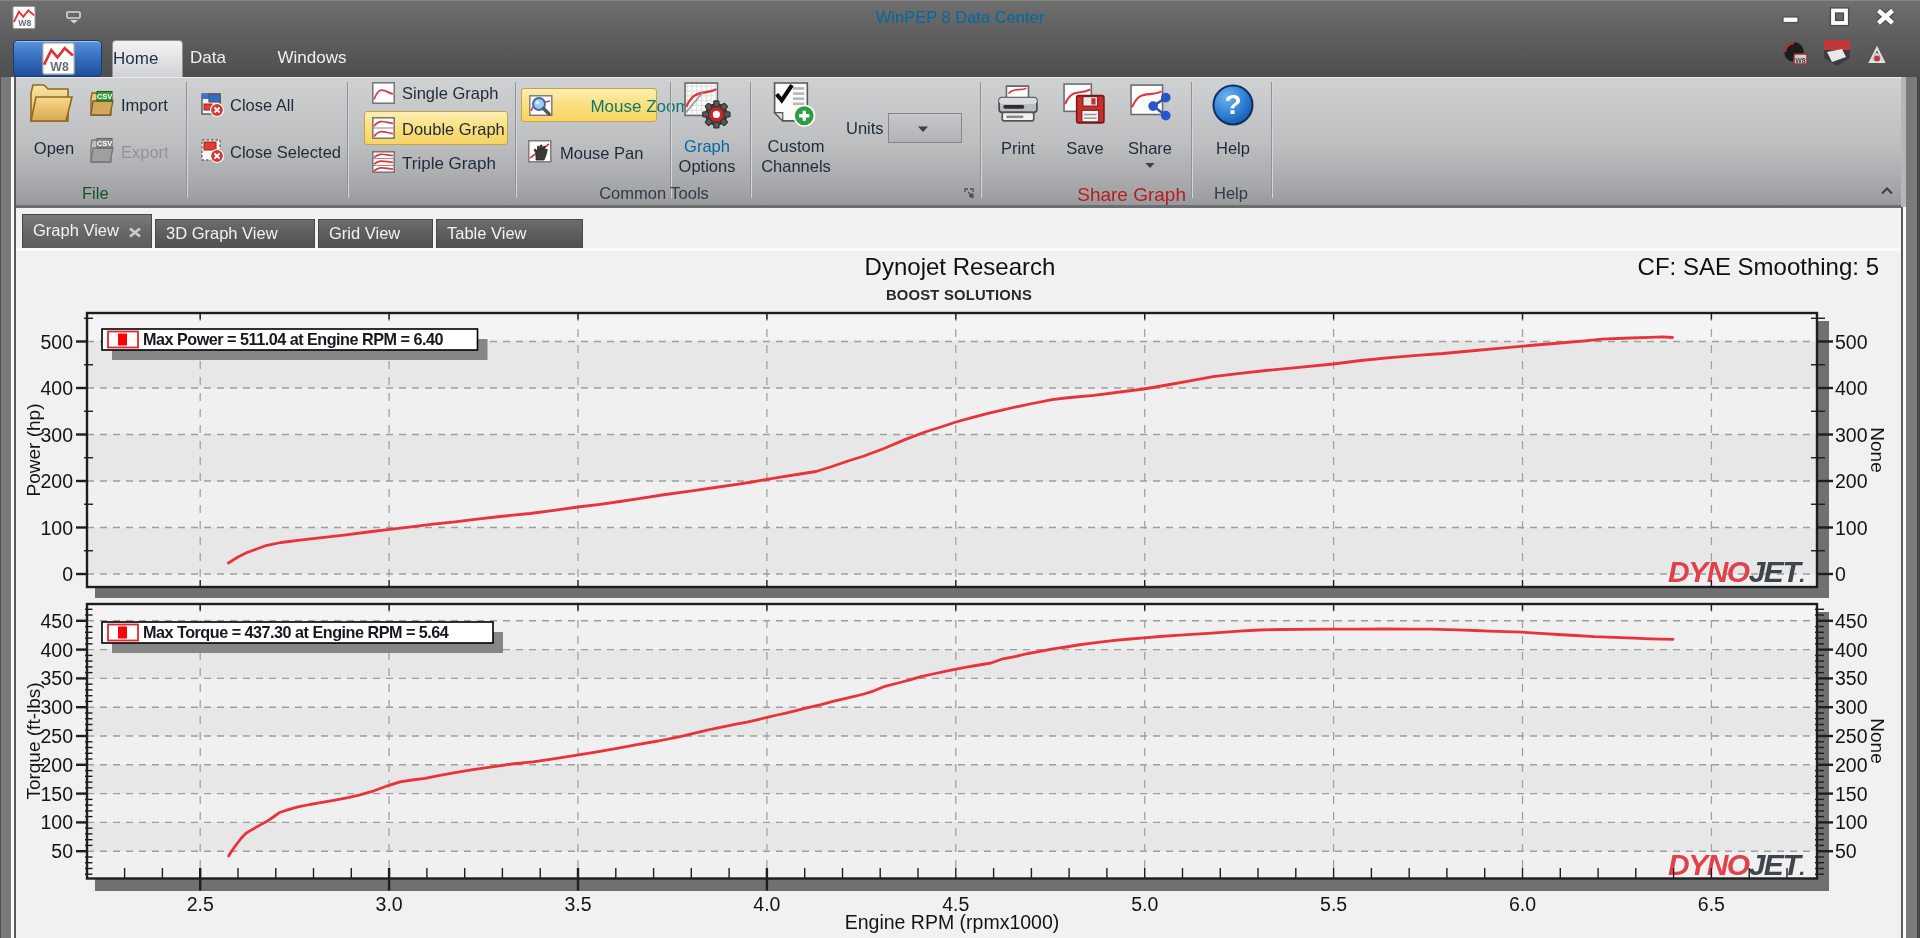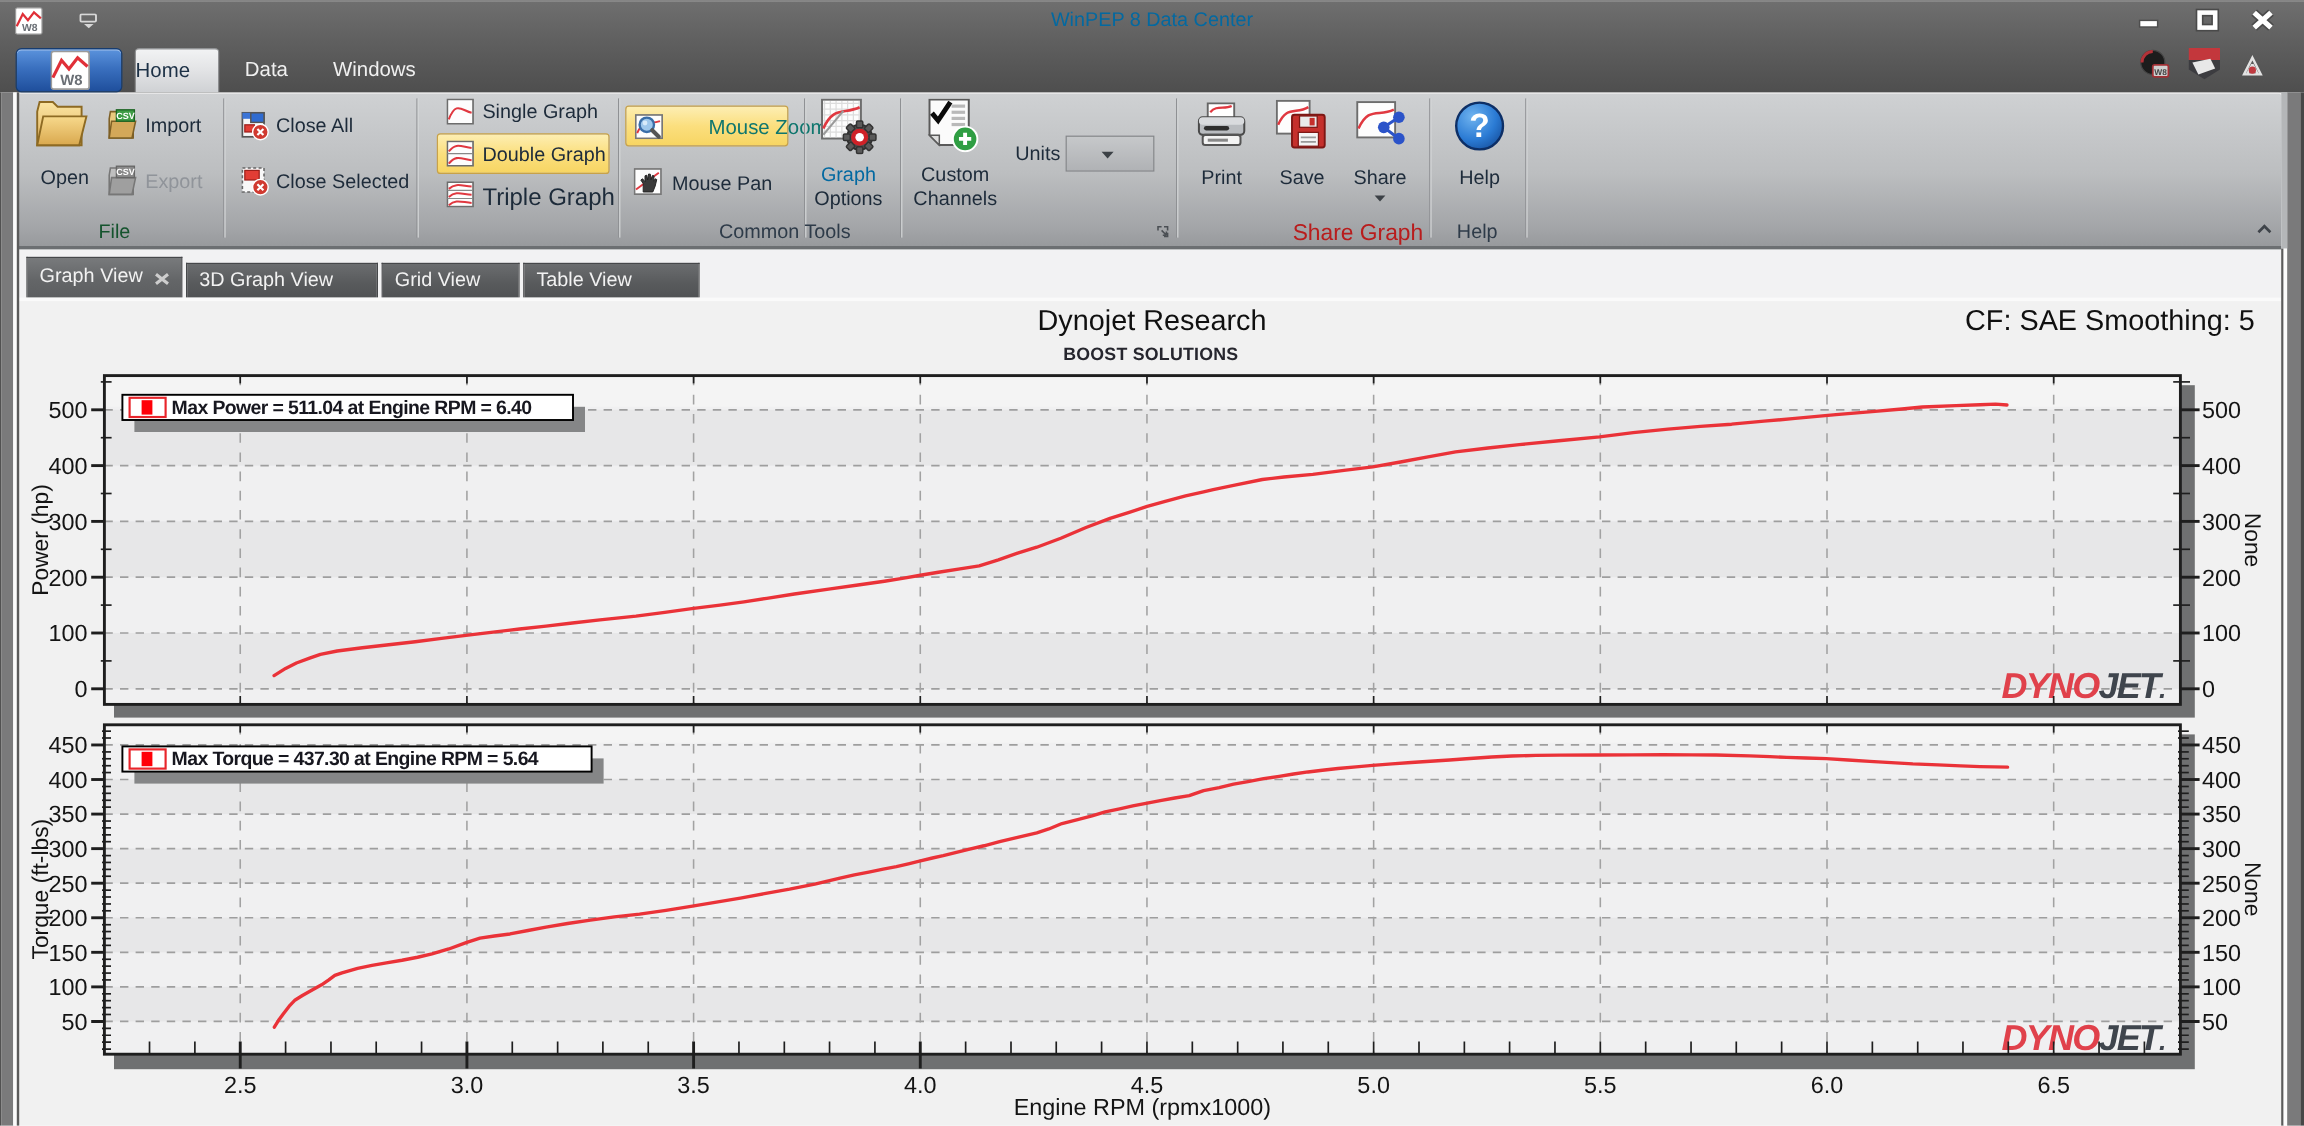--- a/index.html
+++ b/index.html
@@ -34,21 +34,21 @@
       <path d="M90 24 L97 10 L104 24 Z M97 15.5 L101.5 24 M97 15.5 L92.5 24" fill="none" stroke="#e3e3e3" stroke-width="2"></path>
       <circle cx="97" cy="20.5" r="3" fill="#bf3a40"></circle>
     </svg>
 <div class="abs" style="left:13px;top:40px;width:89px;height:37px;border-radius:5px;background:linear-gradient(#5b93dd,#3a70bf 45%,#1f4f9c);border:1px solid #173c6f;box-shadow:inset 0 1px 0 rgba(255,255,255,.45)"></div>
 <svg style="position:absolute;left:42px;top:42px" width="33" height="33" viewBox="0 0 32 32">
       <rect x="0.7" y="0.7" width="30.6" height="30.6" rx="2" fill="#ffffff" stroke="#9a9a9a" stroke-width="1.4"></rect>
       <path d="M2 22 L9 8 L15 15 L22 6 L30 13" fill="none" stroke="#e03038" stroke-width="2.6"></path>
       <text x="17" y="28" font-size="12" font-weight="bold" fill="#6a6f75" text-anchor="middle" font-family="Liberation Sans">W8</text>
     </svg>
 <div class="abs" style="left:112px;top:40px;width:71px;height:37px;border-radius:4px 4px 0 0;background:linear-gradient(#f2f3f4,#e2e3e5 50%,#cfd1d4);border:1px solid #909294;border-bottom:none;color:#1d3146;font-size:17px;line-height:36px">Home</div>
-<div class="abs" style="left:190px;top:40px;width:64px;height:37px;color:#f0f0f0;font-size:17px;text-align:center;line-height:36px">Data</div>
+<div class="abs" style="left:190px;top:40px;width:64px;height:37px;color:#f0f0f0;font-size:17px;line-height:36px">Data</div>
 <div class="abs" style="left:270px;top:40px;width:84px;height:37px;color:#f0f0f0;font-size:17px;text-align:center;line-height:36px">Windows</div>
 <div class="abs" style="left:15px;top:77px;width:1886px;height:128px;background:linear-gradient(#cfd1d3,#bcbec0 52%,#a3a5a8 88%,#989a9d);border-radius:3px 3px 0 0;border-top:1px solid #e8e8e8"></div>
 <div class="abs" style="left:15px;top:205px;width:1886px;height:3px;background:#6c6f72"></div>
 <svg style="position:absolute;left:27px;top:81px" width="48" height="44" viewBox="0 0 46 44">
       <defs>
         <linearGradient id="fg" x1="0" y1="0" x2="0" y2="1">
           <stop offset="0" stop-color="#fbe5a2"></stop>
           <stop offset="1" stop-color="#dfb05e"></stop>
         </linearGradient>
         <linearGradient id="fg2" x1="0" y1="0" x2="0" y2="1">
@@ -109,21 +109,21 @@
     </svg>
 <div class="abs" style="left:402px;top:120px;width:160px;font-size:16.5px;color:#1d2b3a;text-align:left">Double Graph</div>
 <svg style="position:absolute;left:372px;top:151px" width="23" height="22" viewBox="0 0 23 22">
       <rect x="0.8" y="0.8" width="21.4" height="20.4" fill="#fdfdfd" stroke="#6d6d6d" stroke-width="1.4"></rect>
       <path d="M2 6.4 C 8.0 1.1 12.7 3.9 21 4.5" fill="none" stroke="#e03840" stroke-width="1.7"></path>
       <line x1="0.8" y1="7.6" x2="22.2" y2="7.6" stroke="#888" stroke-width="1"></line>
       <path d="M2 13.2 C 8.0 7.9 12.7 10.7 21 11.3" fill="none" stroke="#e03840" stroke-width="1.7"></path>
       <line x1="0.8" y1="14.4" x2="22.2" y2="14.4" stroke="#888" stroke-width="1"></line>
       <path d="M2 20.0 C 8.0 14.7 12.7 17.5 21 18.1" fill="none" stroke="#e03840" stroke-width="1.7"></path>
     </svg>
-<div class="abs" style="left:402px;top:154px;width:160px;font-size:20px;color:#1d2b3a;text-align:left">Triple Graph</div>
+<div class="abs" style="left:402px;top:154px;width:160px;font-size:17px;color:#1d2b3a;text-align:left">Triple Graph</div>
 <div class="abs" style="left:515px;top:82px;width:1px;height:116px;background:#8f9194"></div>
 <div class="abs" style="left:516px;top:82px;width:1px;height:116px;background:#d4d6d8"></div>
 <div class="abs" style="left:521px;top:88px;width:136px;height:34px;border-radius:3px;background:linear-gradient(#fdeeb3,#fbdf7e 50%,#f7d563);border:1px solid #c8a249"></div>
 <svg style="position:absolute;left:529px;top:95px" width="24" height="21" viewBox="0 0 24 21">
       <rect x="0.8" y="0.8" width="22" height="19.5" fill="#fdfdfd" stroke="#777" stroke-width="1.4"></rect>
       <path d="M2 16 C 7 4 12 9 21 6" fill="none" stroke="#e03840" stroke-width="1.6"></path>
       <circle cx="10" cy="9" r="6" fill="#9fc8ec" stroke="#3a6ea8" stroke-width="2"></circle>
       <circle cx="8.5" cy="7.5" r="2" fill="#d8ebfa"></circle>
       <path d="M14.5 13.5 L20 19" stroke="#555" stroke-width="3.4" stroke-linecap="round"></path>
     </svg>

